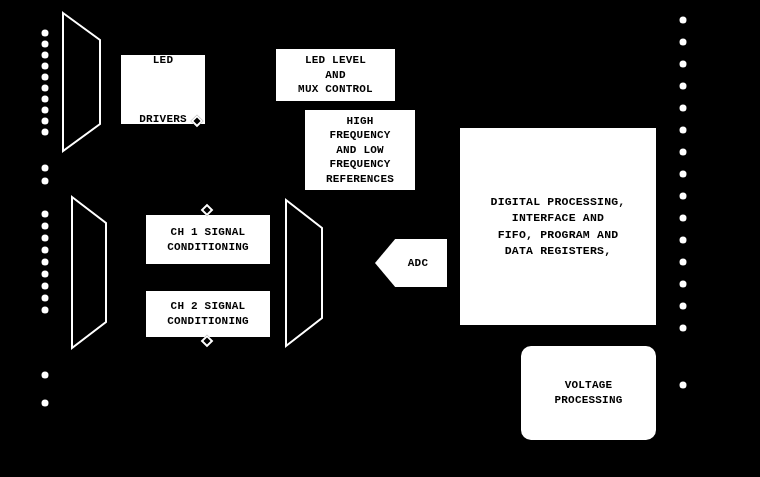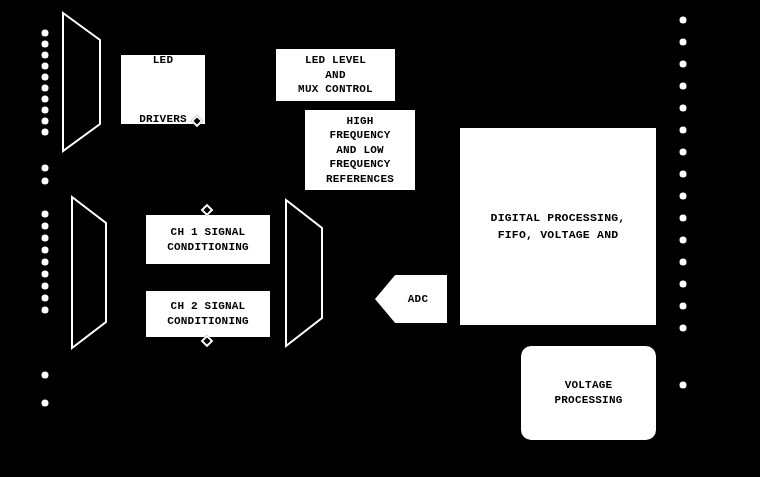--- a/index.html
+++ b/index.html
@@ -42,21 +42,20 @@
   .block-led-level-mux    { left:276px; top:49px;  width:119px; height:52px; }
   .block-oscillators      { left:281px; top:110px; width:110px; height:80px;margin-left:24px; }
   .block-digital          { left:460px; top:128px; width:196px; height:197px; font-size:11.5px; line-height:1.4; }
   .block-ch1              { left:146px; top:215px; width:124px; height:49px; }
   .block-ch2              { left:146px; top:291px; width:124px; height:46px; }
   .block-voltage-ref      { left:521px; top:346px; width:135px; height:94px;border-radius:10px; }
   .block-adc {
     left:375px; top:239px; width:72px; height:48px;
     clip-path: polygon(0% 50%, 28% 0%, 100% 0%, 100% 100%, 28% 100%);
     padding-left: 14px;
-    margin-top: 36px;
   }
   .dot {
     position: absolute;
     width: 7px;
     height: 7px;
     border-radius: 50%;
     background: #fff;
     transform: translate(-50%, -50%);
   }
   .diamond {
@@ -94,21 +93,23 @@
   <div class="block block-oscillators">
     <span>HIGH</span>
     <span>FREQUENCY</span>
     <span>AND LOW</span>
     <span>FREQUENCY</span>
     <span>REFERENCES</span>
   </div>
 
   <div class="block block-digital">
     <span>DIGITAL PROCESSING,</span>
-    <span>FIFO, VOLTAGE AND</span>
+    <span>INTERFACE AND</span>
+    <span>FIFO, PROGRAM AND</span>
+    <span>DATA REGISTERS,</span>
   </div>
 
   <div class="block block-ch1">
     <span>CH 1 SIGNAL</span>
     <span>CONDITIONING</span>
   </div>
 
   <div class="block block-ch2">
     <span>CH 2 SIGNAL</span>
     <span>CONDITIONING</span>

